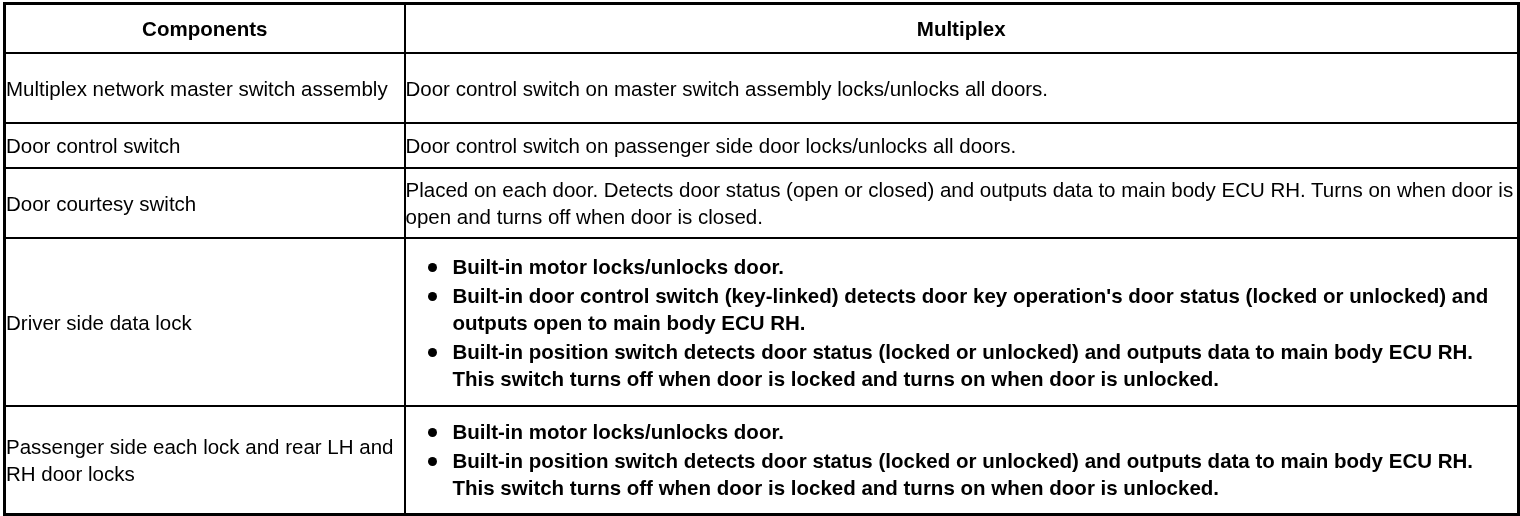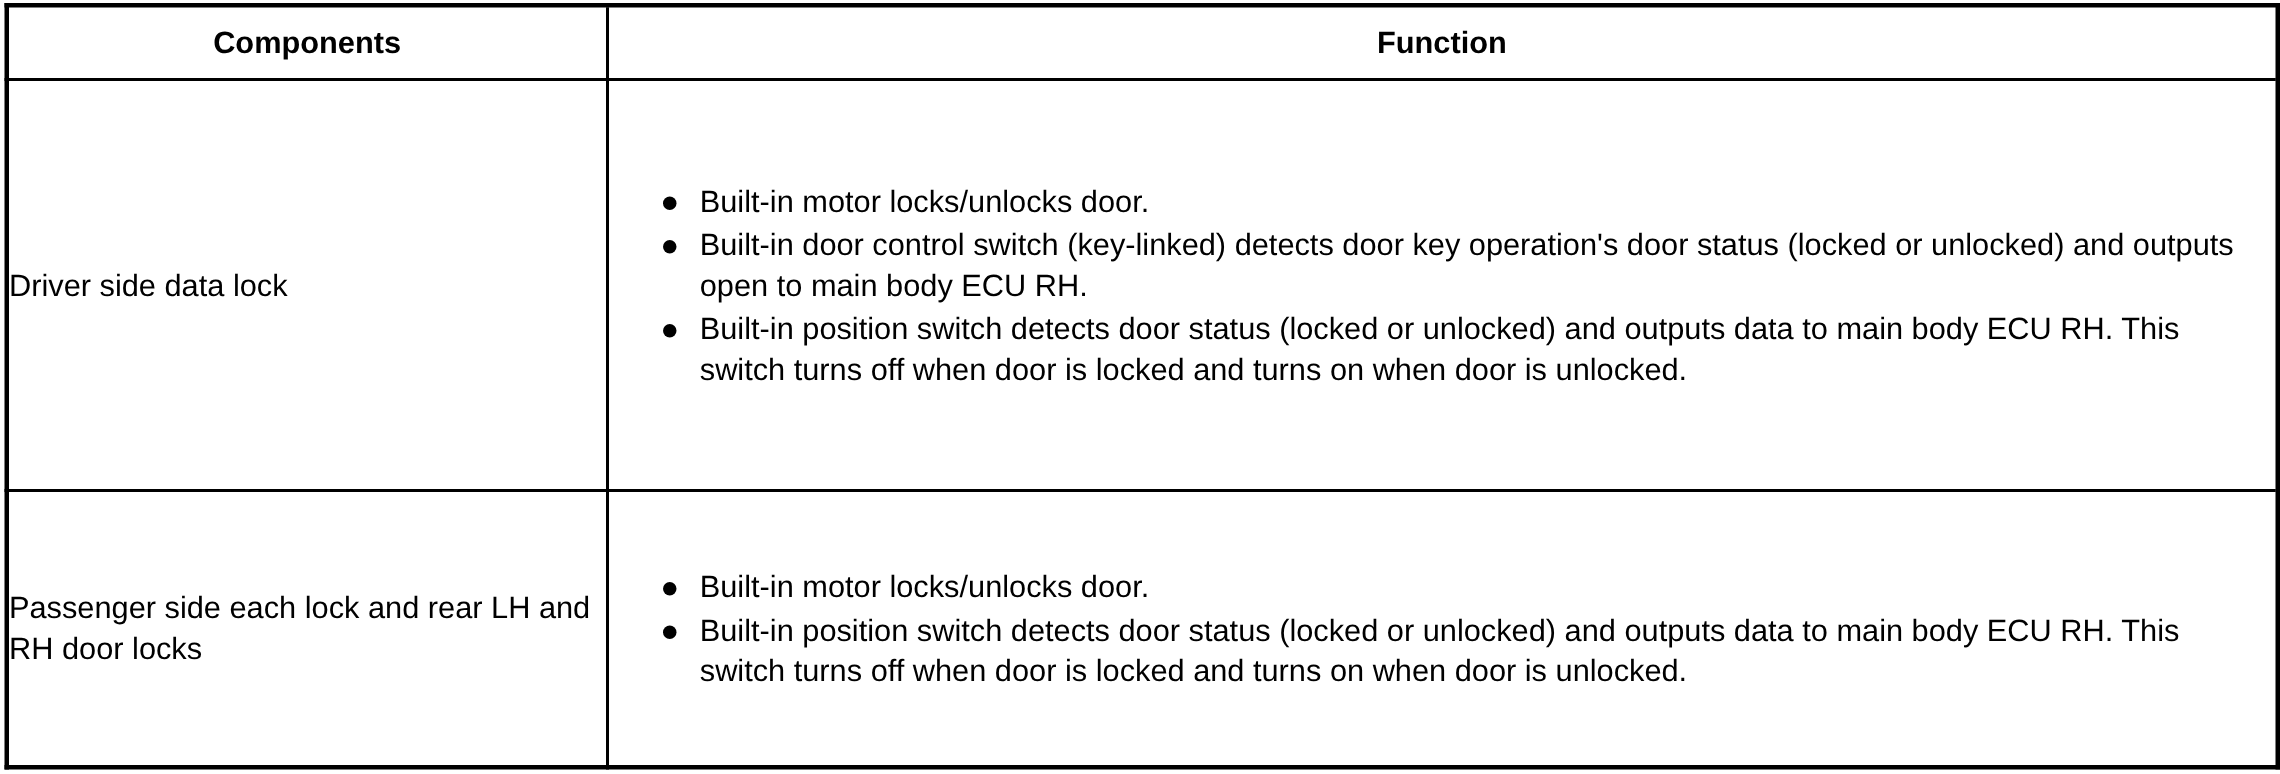--- a/index.html
+++ b/index.html
@@ -66,22 +66,23 @@
   }
 
   
   .fn-text {
     margin: 0;
   }
 
   
   ul.fn-list {
     list-style: none;
-    margin: 14px;
+    margin: 0;
     padding: 0;
+    font-weight: bold;
   }
   ul.fn-list > li {
     position: relative;
     padding-left: 47px;
     margin: 0 0 2px 0;
   }
   ul.fn-list > li:last-child { margin-bottom: 0; }
 
   ul.fn-list > li .bullet-dot {
     position: absolute;
@@ -103,27 +104,45 @@
 
 <div class="table-wrap">
   <table class="spec-table">
     <colgroup>
       <col class="col-components">
       <col class="col-function">
     </colgroup>
     <thead>
       <tr>
         <th class="col-head col-head-components">Components</th>
-        <th class="col-head col-head-function">Function</th>
+        <th class="col-head col-head-function">Multiplex</th>
       </tr>
     </thead>
     <tbody>
 
+      <tr class="row-two">
+        <td class="cell-component">Multiplex network master switch assembly</td>
+        <td class="cell-function">
+          <p class="fn-text">Door control switch on master switch assembly locks/unlocks all doors.</p>
+        </td>
+      </tr>
 
+      <tr class="row-one">
+        <td class="cell-component">Door control switch</td>
+        <td class="cell-function">
+          <p class="fn-text">Door control switch on passenger side door locks/unlocks all doors.</p>
+        </td>
+      </tr>
 
+      <tr class="row-two">
+        <td class="cell-component">Door courtesy switch</td>
+        <td class="cell-function">
+          <p class="fn-text">Placed on each door. Detects door status (open or closed) and outputs data to main body ECU RH. Turns on when door is open and turns off when door is closed.</p>
+        </td>
+      </tr>
 
       <tr class="row-tall">
         <td class="cell-component">Driver side data lock</td>
         <td class="cell-function">
           <ul class="fn-list">
             <li>
               <span class="bullet-dot"></span>
               <span>Built-in motor locks/unlocks door.</span>
             </li>
             <li>

